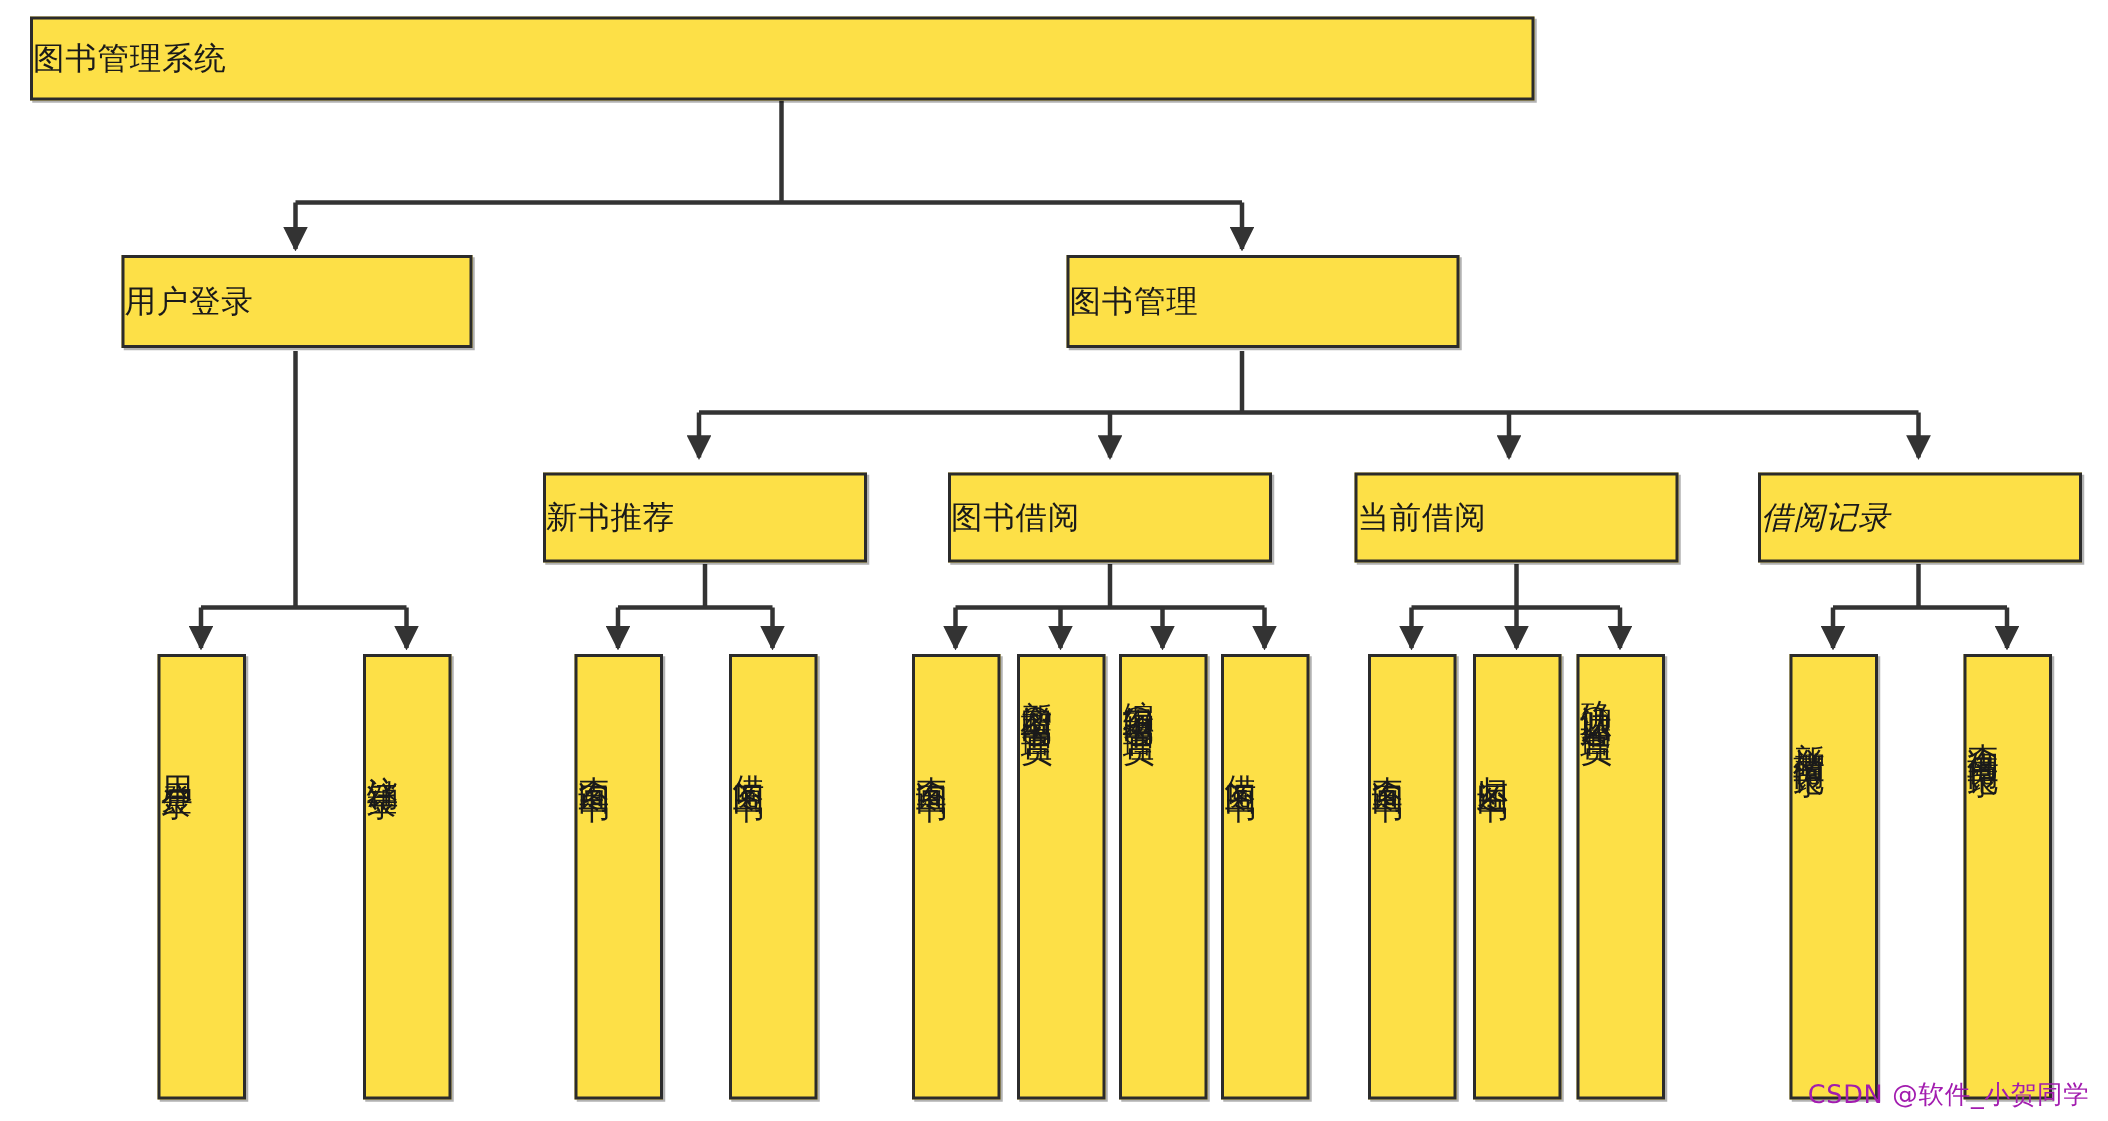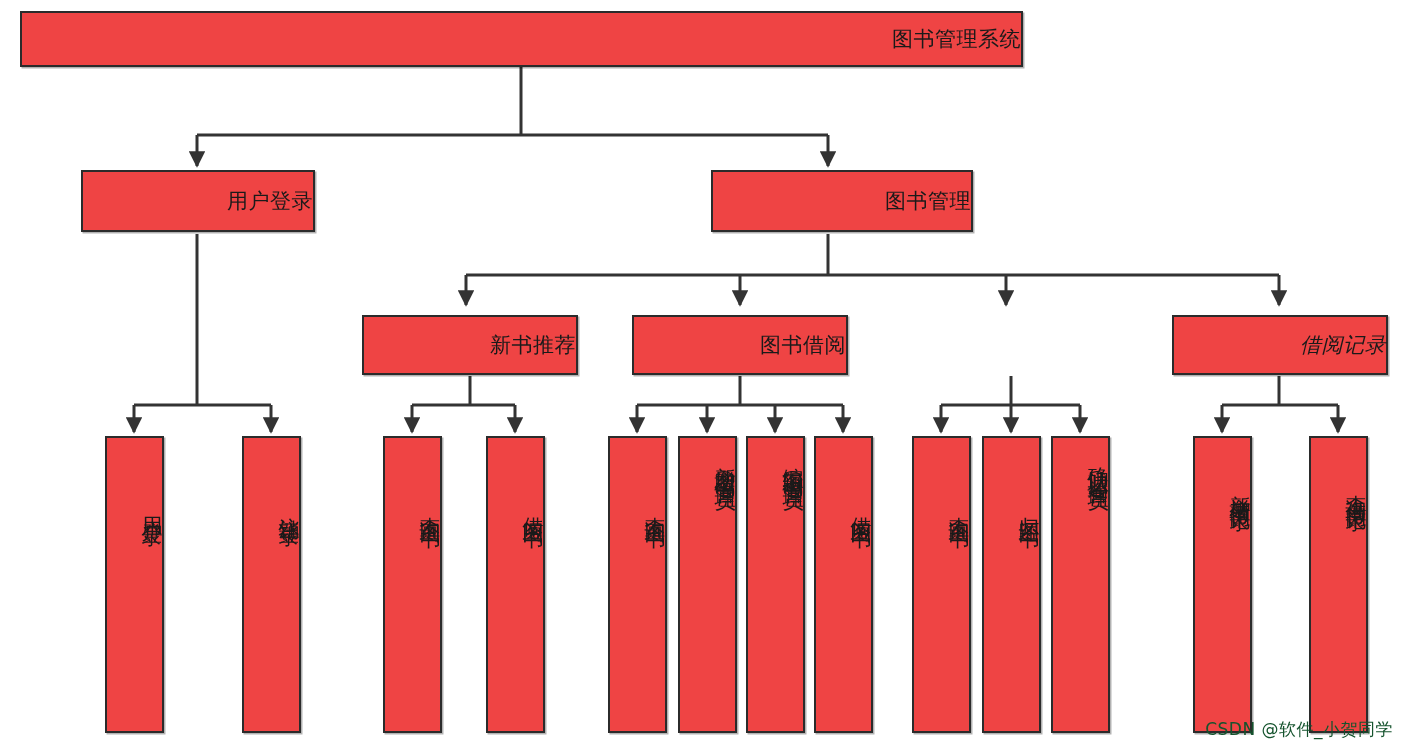--- a/index.html
+++ b/index.html
@@ -23,27 +23,26 @@
     position: absolute;
     left: 0;
     top: 0;
     width: 1405px;
     height: 747px;
     pointer-events: none;
   }
   .node {
     position: absolute;
     box-sizing: border-box;
-    background: #ef4444;
+    background: #fde047;
     border: 2.5px solid #2b2b2b;
     display: flex;
     align-items: center;
-    justify-content: flex-end;
+    justify-content: flex-start;
     box-shadow: 1.5px 1.5px 0 rgba(0,0,0,0.30);
-    padding-left: 28px;
   }
   .node-label {
     color: #1a1a1a;
     text-align: center;
     line-height: 1.05;
     white-space: nowrap;
   }
   .node.horizontal .node-label {
     font-size: 21px;
     letter-spacing: 0.5px;
@@ -57,21 +56,21 @@
     text-orientation: upright;
     font-size: 21px;
     letter-spacing: 3.5px;
     line-height: 1;
   }
   .watermark {
     position: absolute;
     right: 12px;
     bottom: 6px;
     font-size: 17px;
-    color: #14532d;
+    color: #a21caf;
     letter-spacing: 0.5px;
     white-space: nowrap;
     user-select: none;
   }
 </style>
 </head>
 <body>
 
 <div id="diagram-root">
 
@@ -135,20 +134,23 @@
   <div class="node horizontal" style="left:711px; top:170px; width:262px; height:62px;">
     <span class="node-label">图书管理</span>
   </div>
 
   <div class="node horizontal" style="left:362px; top:315px; width:216px; height:60px;">
     <span class="node-label">新书推荐</span>
   </div>
   <div class="node horizontal" style="left:632px; top:315px; width:216px; height:60px;">
     <span class="node-label">图书借阅</span>
   </div>
+  <div class="node horizontal" style="left:903px; top:315px; width:216px; height:60px;">
+    <span class="node-label">当前借阅</span>
+  </div>
   <div class="node horizontal" style="left:1172px; top:315px; width:216px; height:60px;font-style:italic;">
     <span class="node-label">借阅记录</span>
   </div>
 
   <div class="node vertical" style="left:105px; top:436px; width:59px; height:297px; padding-top:62px;">
     <span class="node-label">用户登录</span>
   </div>
   <div class="node vertical" style="left:242px; top:436px; width:59px; height:297px; padding-top:62px;">
     <span class="node-label">注销登录</span>
   </div>

